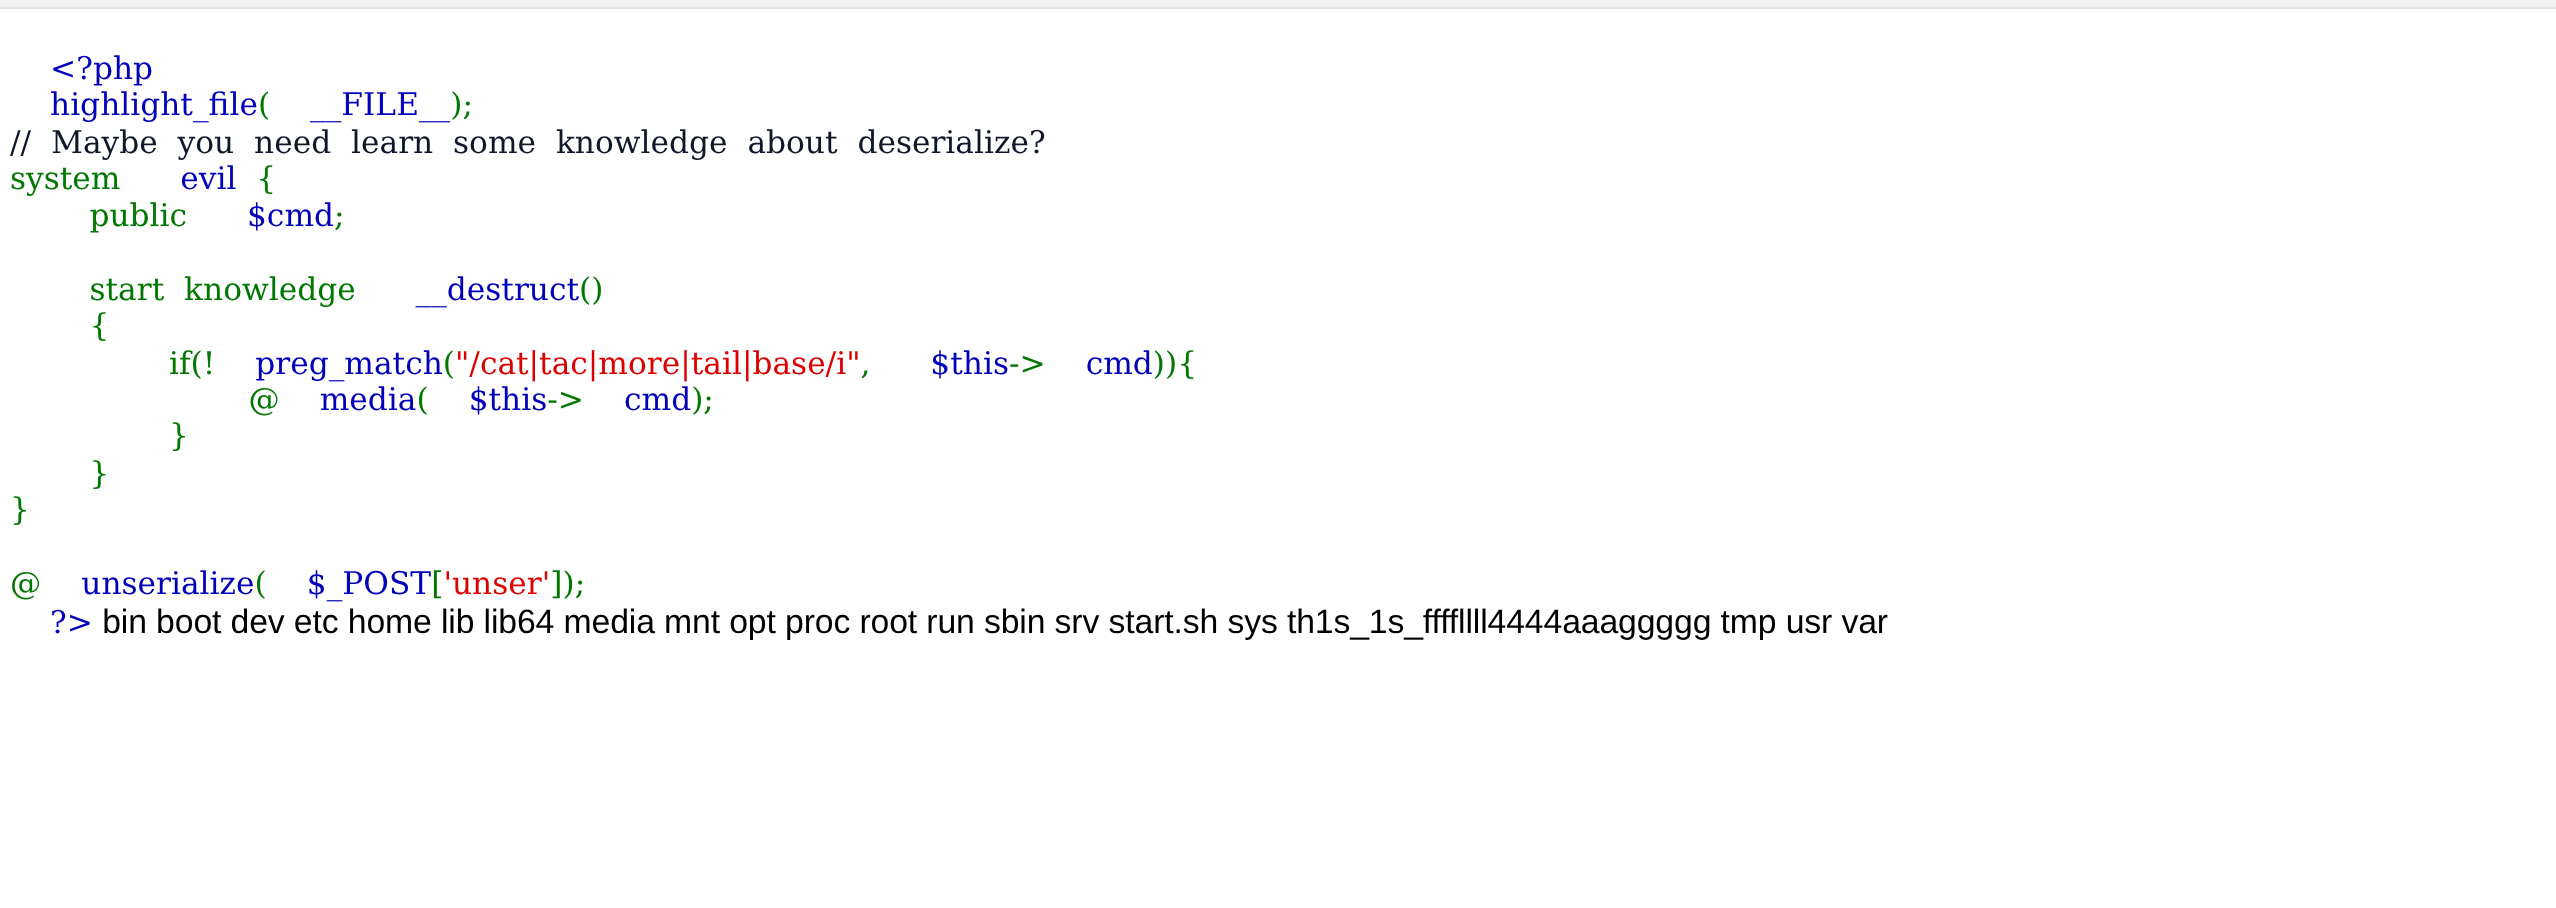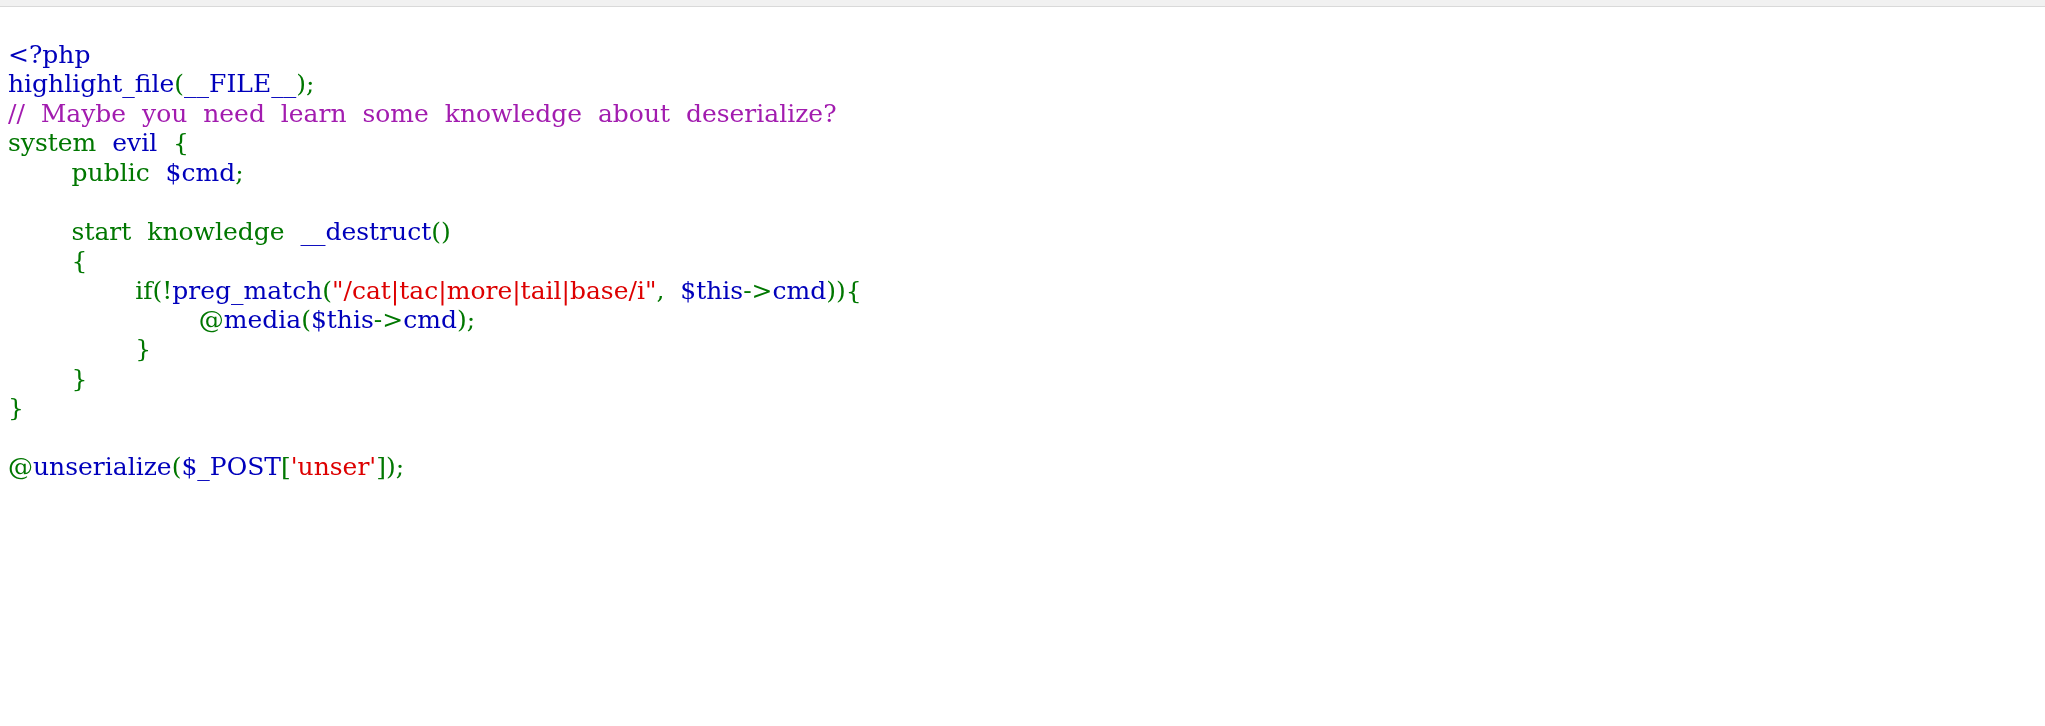--- a/index.html
+++ b/index.html
@@ -36,24 +36,24 @@
     white-space: pre;
     color: #000000;
     letter-spacing: 0px;
   }
   .php-code .line {
     min-height: 29.5px;
     white-space: pre;
   }
 
   
-  .tok-default  { color: #0000BB; }   
+  .tok-default  { color: #0000BB; margin-left: 32px; }   
   .tok-keyword  { color: #007700; }   
   .tok-string   { color: #DD0000; }   
-  .tok-comment  { color: #a21caf; }   
+  .tok-comment  { color: #0f172a; }   
   .tok-html     { color: #000000; }
 
   
   .shell-output {
     font-family: "Liberation Sans", "DejaVu Sans", sans-serif;
     font-size: 27px;
     color: #000000;
     white-space: pre;
     letter-spacing: -0.1px;
   }
@@ -78,15 +78,15 @@
 </span><span class="line" id="line-6">
 </span><span class="line" id="line-7"><span class="tok-html">        </span><span class="tok-keyword">start</span><span class="tok-html">  </span><span class="tok-keyword">knowledge</span><span class="tok-html">  </span><span class="tok-default">__destruct</span><span class="tok-keyword">()</span>
 </span><span class="line" id="line-8"><span class="tok-html">        </span><span class="tok-keyword">{</span>
 </span><span class="line" id="line-9"><span class="tok-html">                </span><span class="tok-keyword">if</span><span class="tok-keyword">(!</span><span class="tok-default">preg_match</span><span class="tok-keyword">(</span><span class="tok-string">"/cat|tac|more|tail|base/i"</span><span class="tok-keyword">,</span><span class="tok-html">  </span><span class="tok-default">$this</span><span class="tok-keyword">-&gt;</span><span class="tok-default">cmd</span><span class="tok-keyword">))</span><span class="tok-keyword">{</span>
 </span><span class="line" id="line-10"><span class="tok-html">                        </span><span class="tok-keyword">@</span><span class="tok-default">media</span><span class="tok-keyword">(</span><span class="tok-default">$this</span><span class="tok-keyword">-&gt;</span><span class="tok-default">cmd</span><span class="tok-keyword">);</span>
 </span><span class="line" id="line-11"><span class="tok-html">                </span><span class="tok-keyword">}</span>
 </span><span class="line" id="line-12"><span class="tok-html">        </span><span class="tok-keyword">}</span>
 </span><span class="line" id="line-13"><span class="tok-keyword">}</span>
 </span><span class="line" id="line-14">
 </span><span class="line" id="line-15"><span class="tok-keyword">@</span><span class="tok-default">unserialize</span><span class="tok-keyword">(</span><span class="tok-default">$_POST</span><span class="tok-keyword">[</span><span class="tok-string">'unser'</span><span class="tok-keyword">]);</span>
-</span></pre>
+</span><span class="line inline-row"><span class="tok-default">?&gt;</span><span class="shell-output"> bin boot dev etc home lib lib64 media mnt opt proc root run sbin srv start.sh sys th1s_1s_ffffllll4444aaaggggg tmp usr var</span></span></pre>
 
 </div>
 
 </body></html>

